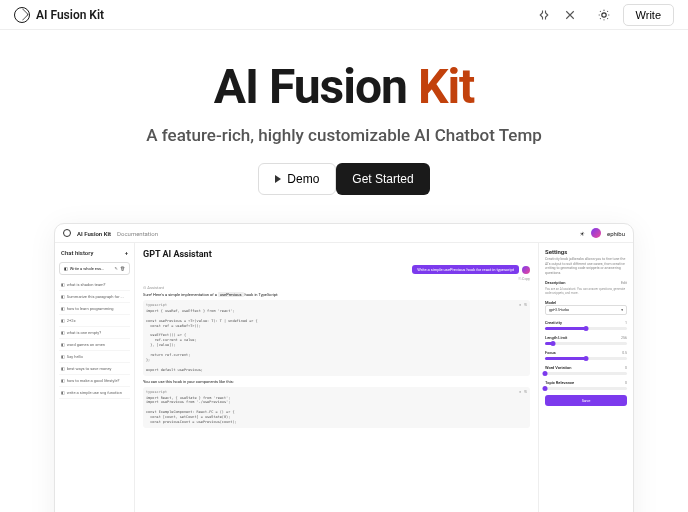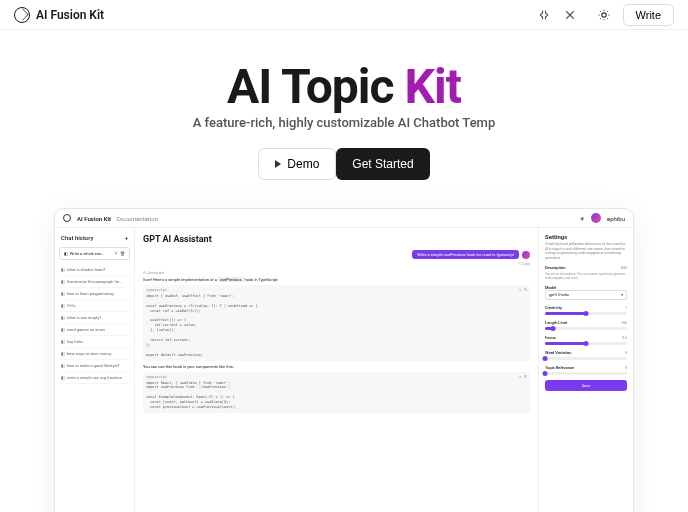--- a/index.html
+++ b/index.html
@@ -76,27 +76,27 @@
     .hero {
       text-align: center;
       padding: 28px 20px 18px;
     }
     .hero-title {
       font-size: 48px;
       font-weight: 700;
       letter-spacing: -1px;
     }
     .hero-title-gray {
-      color: #a21caf;
+      color: #c2410c;
       margin-top: 12px;
     }
     .hero-subtitle {
-      font-size: 13px;
+      font-size: 17px;
       color: #555;
-      margin-top: 0;
+      margin-top: 10px;
       font-weight: 500;
     }
     .hero-buttons {
       display: flex;
       gap: 0;
       justify-content: center;
       margin-top: 18px;
     }
     .demo-btn {
       display: flex;
@@ -391,21 +391,21 @@
           <circle cx="8" cy="8" r="2.5"></circle>
           <path d="M8 2v1M8 13v1M2 8h1M13 8h1M3.5 3.5l.7.7M11.8 11.8l.7.7M3.5 12.5l.7-.7M11.8 4.2l.7-.7"></path>
         </svg>
     </div>
     <button class="signin-btn">Write</button>
   </div>
 </div>
 
 <div class="hero">
   <h1 class="hero-title">
-    <span>AI Topic </span><span class="hero-title-gray">Kit</span>
+    <span>AI Fusion </span><span class="hero-title-gray">Kit</span>
   </h1>
   <p class="hero-subtitle">A feature-rich, highly customizable AI Chatbot Temp</p>
   <div class="hero-buttons">
     <button class="demo-btn">
       <span class="play-triangle"></span>
       <span>Demo</span>
     </button>
     <button class="get-started-btn">Get Started</button>
   </div>
 </div>

